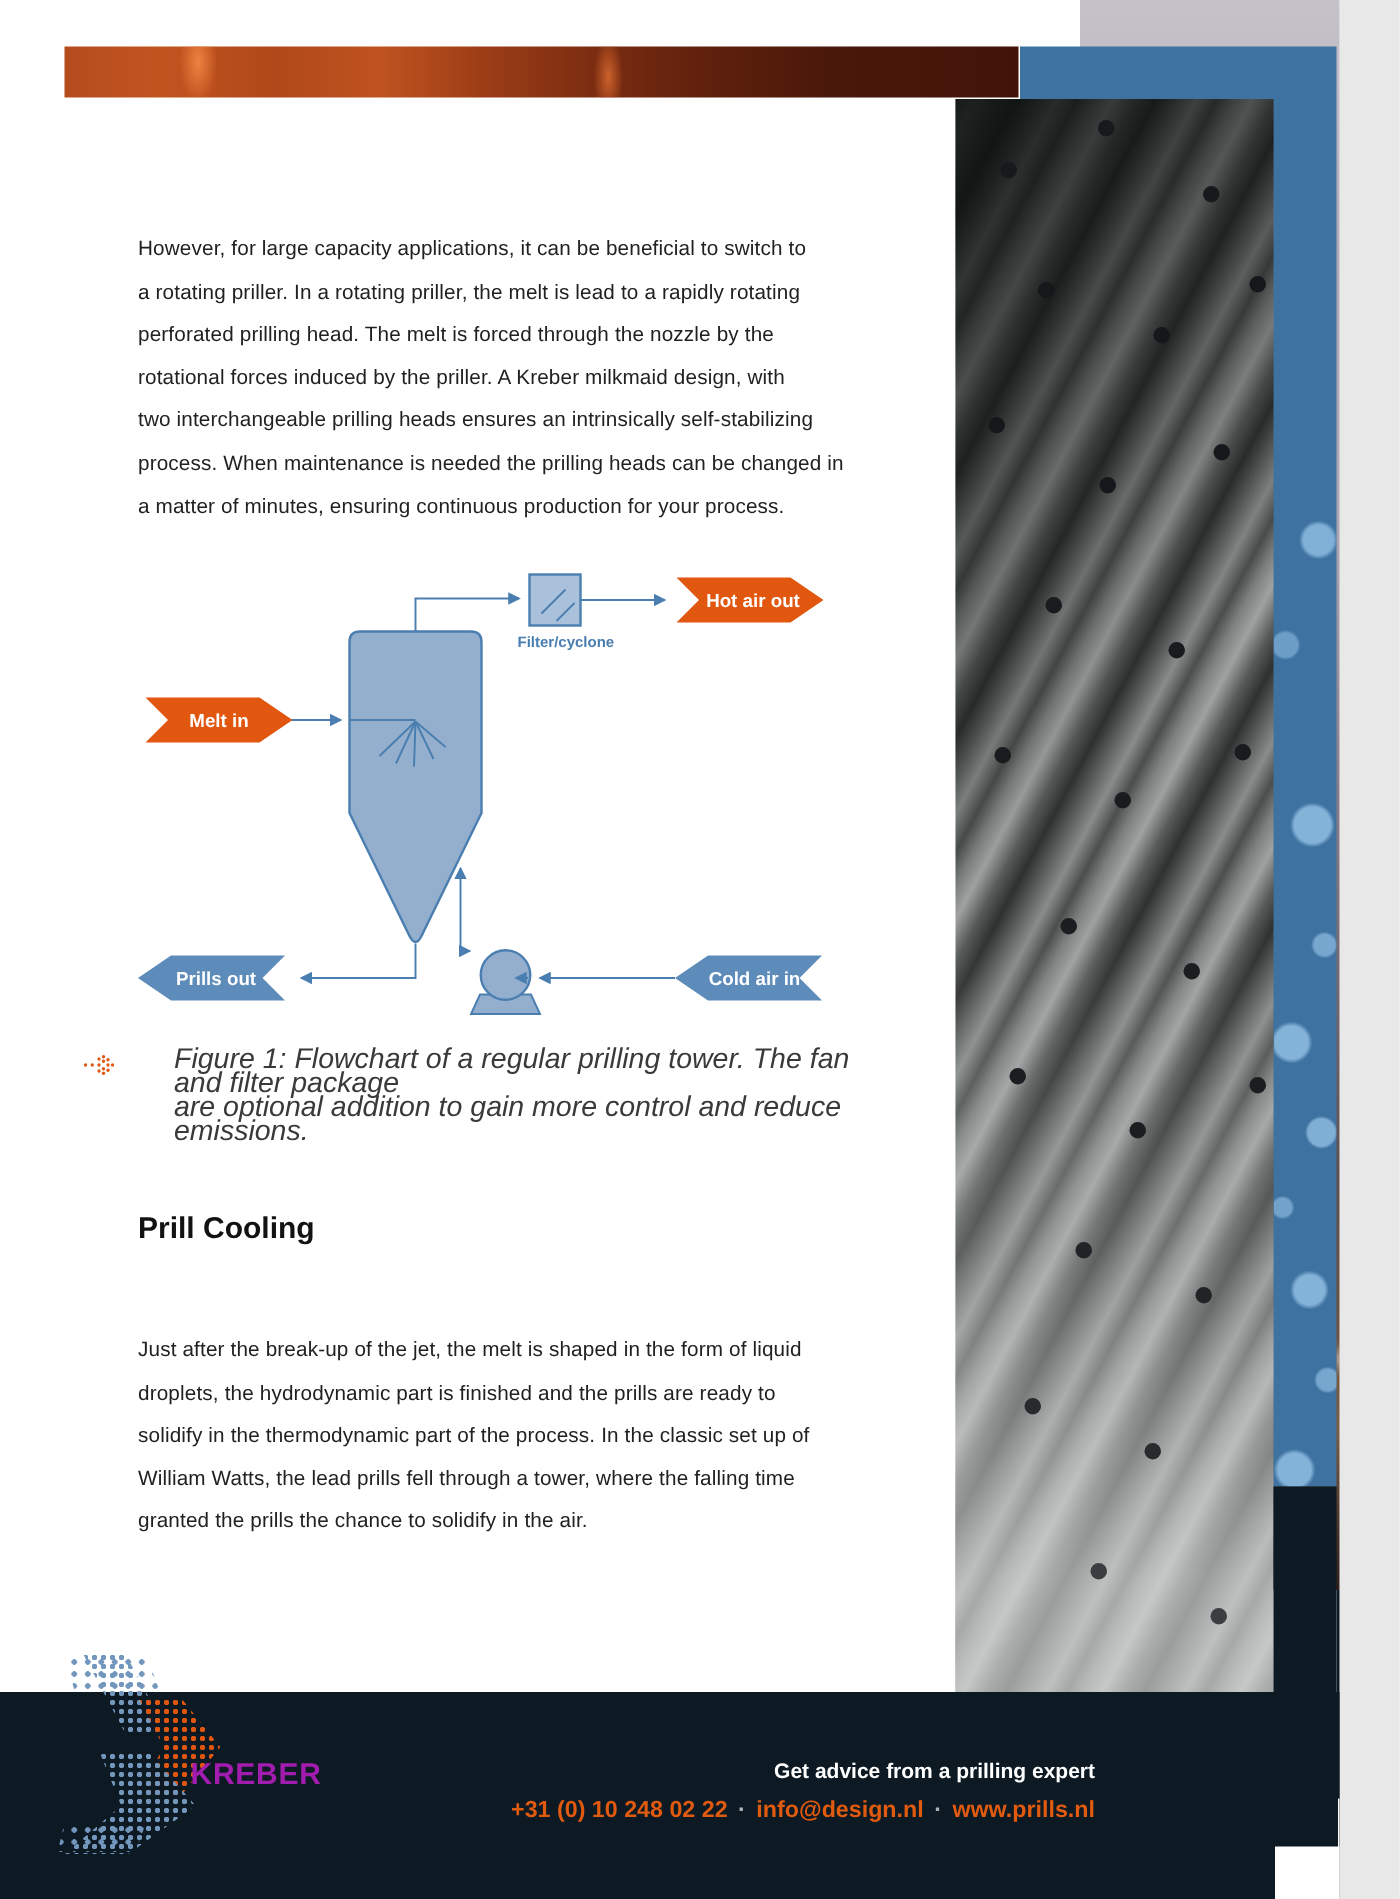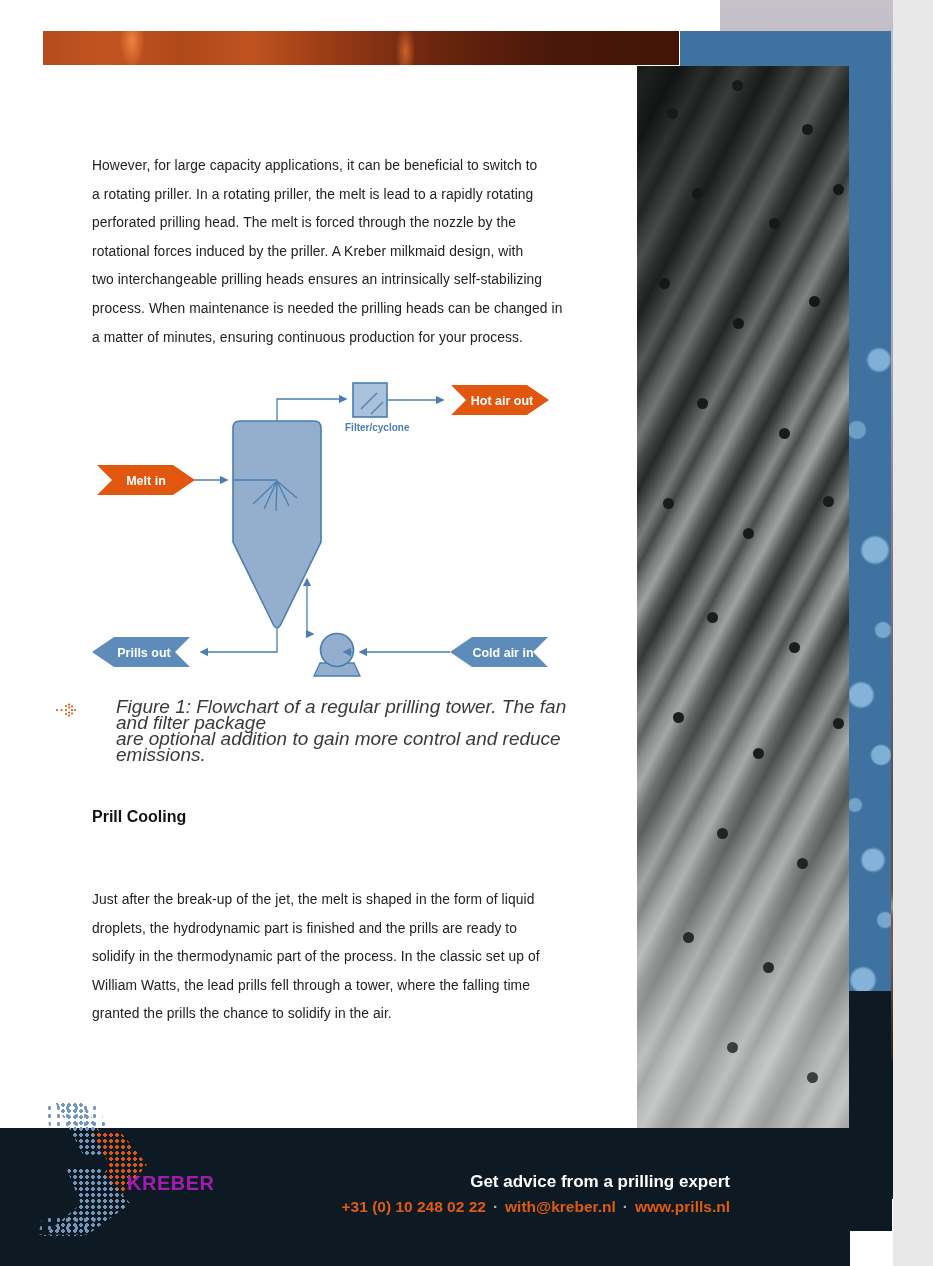--- a/index.html
+++ b/index.html
@@ -58,26 +58,26 @@
   .right-navy{left:891px;top:1060px;width:42px;height:206px;background:#0d1a23;}
   .footer{left:0;top:1128px;width:933px;height:138px;background:#0d1a23;}
   .step1{left:892px;top:1199px;width:37px;height:67px;background:#ffffff;}
   .step2{left:850px;top:1231px;width:79px;height:35px;background:#ffffff;}
 
   
   .body-text{left:92px;top:152px;width:560px;font-size:13.8px;line-height:28.6px;
     color:#212123;white-space:pre-line;letter-spacing:0.1px;}
   .caption{left:92px;top:699px;width:470px;font-size:19px;line-height:16px;
     font-style:italic;color:#3a3a3c;white-space:pre-line;margin-left:24px;}
-  .h-section{left:92px;top:808px;font-size:16px;font-weight:bold;color:#121214;margin:0;}
+  .h-section{left:92px;top:808px;font-size:20px;font-weight:bold;color:#121214;margin:0;}
   .body-text2{left:92px;top:838px;width:560px;font-size:13.8px;line-height:28.6px;
     color:#212123;white-space:pre-line;letter-spacing:0.1px;margin-top:48px;}
 
   
-  .cta{right:163px;top:1172px;font-size:17px;font-weight:bold;color:#ffffff;}
+  .cta{right:163px;top:1172px;font-size:14px;font-weight:bold;color:#ffffff;}
   .contact{right:163px;top:1198px;font-size:15.5px;font-weight:600;color:#e05a0f;}
   .contact a{color:#e05a0f;text-decoration:none;text-align:right;}
   .contact .sep{color:#aeb4b8;padding:0 7px;font-weight:bold;}
   .wordmark{left:127px;top:1172px;font-size:20px;font-weight:800;letter-spacing:.5px;color:#a21caf;}
 
   
   .logo{left:36px;top:1096px;width:118px;height:140px;}
   .logo .dots{position:absolute;inset:0;background-size:6px 6px;}
   .logo .b{background-image:radial-gradient(circle,#7296bc 1.7px,transparent 2px);}
   .logo .o{background-image:radial-gradient(circle,#e0560e 1.7px,transparent 2px);}
@@ -203,16 +203,16 @@
     <div class="dots b sparse clip-scat1"></div>
     <div class="dots b clip-band"></div>
     <div class="dots o clip-arrow"></div>
     <div class="dots b clip-chev"></div>
     <div class="dots b sparse clip-scat2"></div>
   </div>
   <div class="abs wordmark">KREBER</div>
 
   <div class="abs cta">Get advice from a prilling expert</div>
   <div class="abs contact">
-    <a href="#">+31 (0) 10 248 02 22</a><span class="sep">·</span><a href="#">with@kreber.nl</a><span class="sep">·</span><a href="#">www.prills.nl</a>
+    <a href="#">+31 (0) 10 248 02 22</a><span class="sep">·</span><a href="#">info@design.nl</a><span class="sep">·</span><a href="#">www.prills.nl</a>
   </div>
 
 </div>
 
 </body></html>

